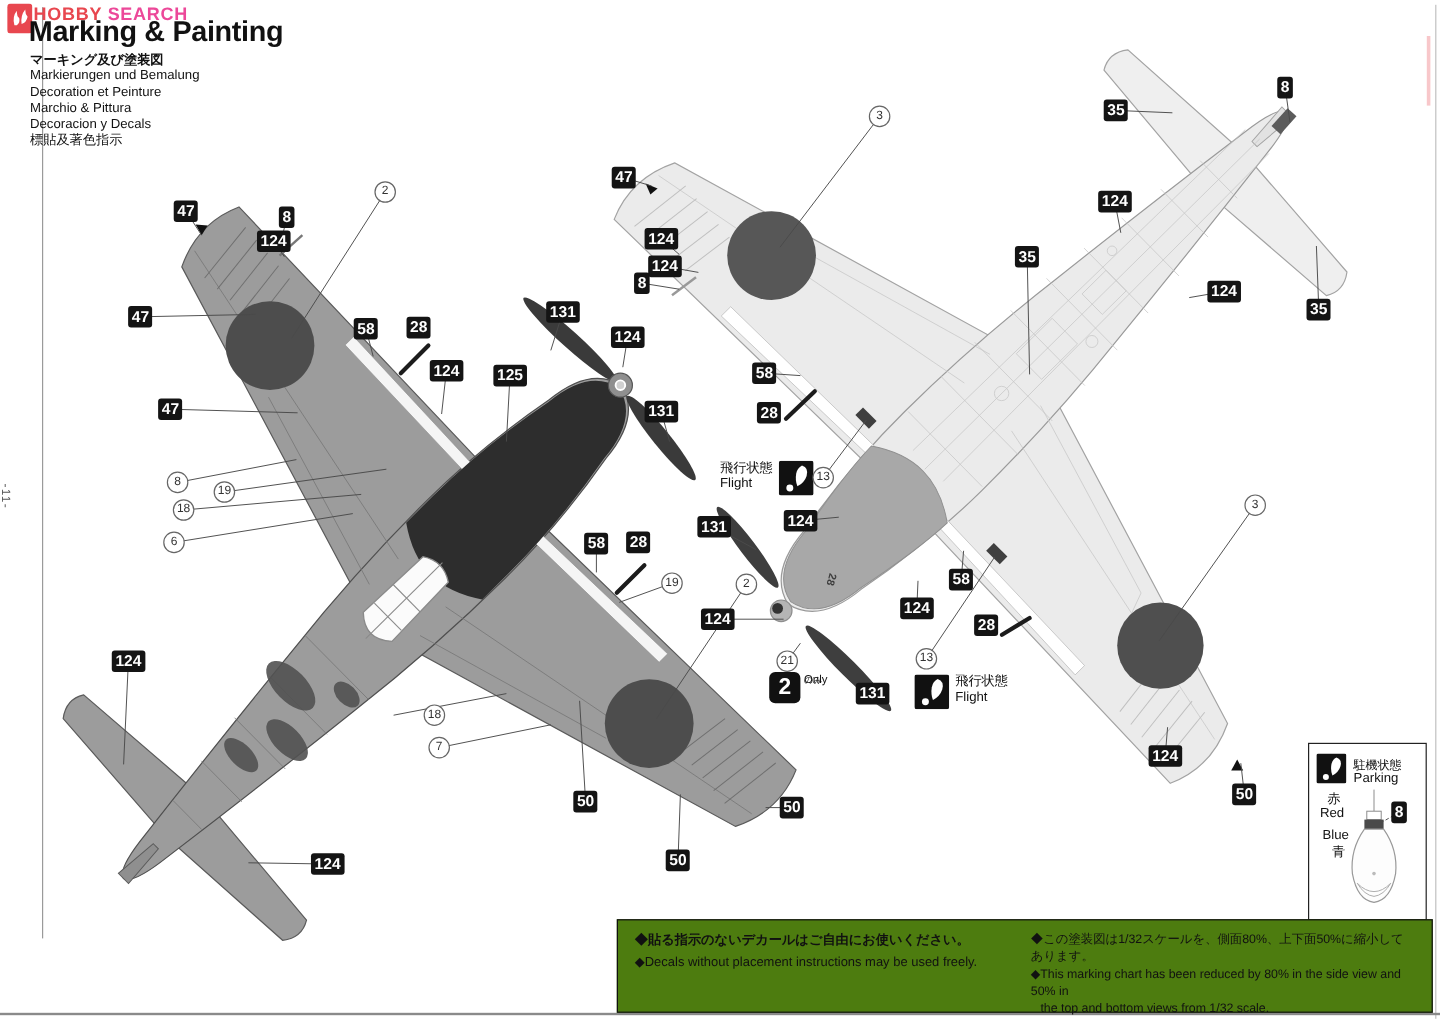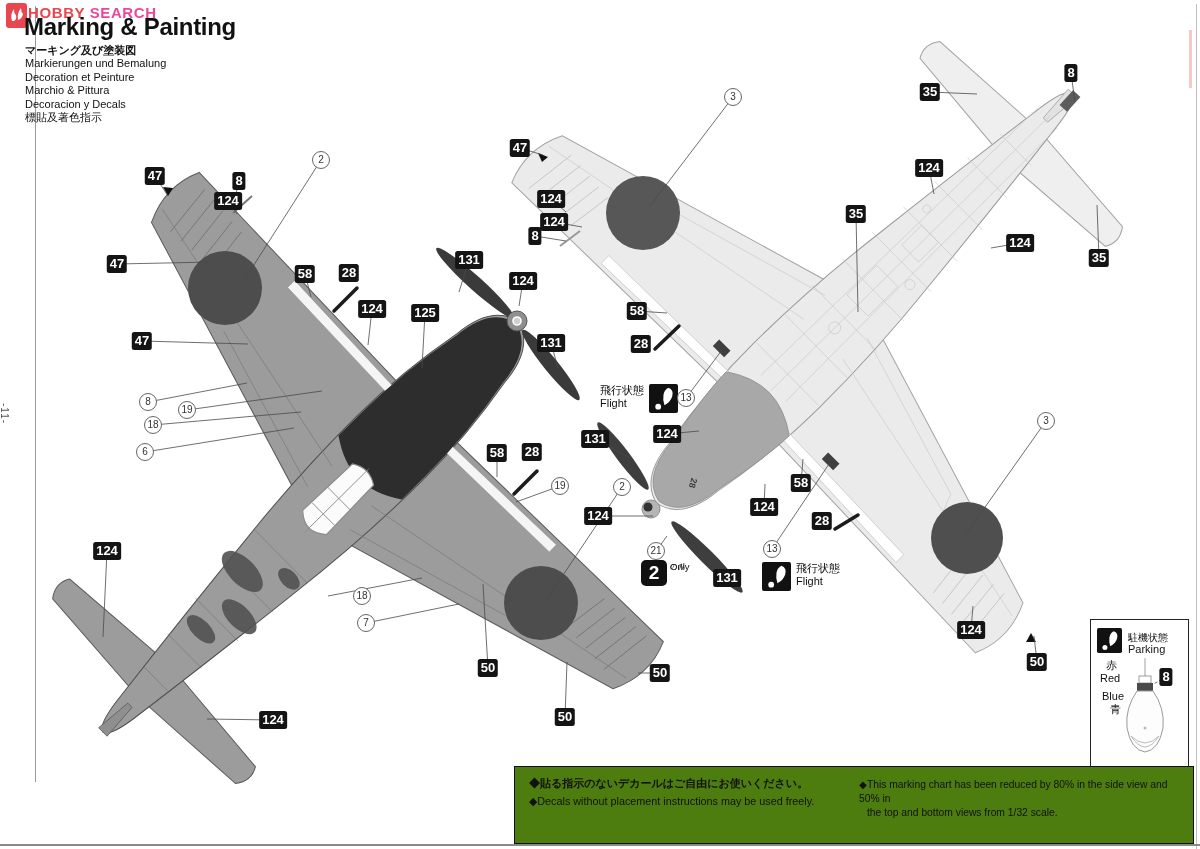--- a/index.html
+++ b/index.html
@@ -285,20 +285,21 @@
     <circle cx="44" cy="72" r="1.5" fill="#bbb"></circle>
   </svg>
 </div>
 
 <div class="notes-box">
   <div class="notes-col1">
     <div class="jp">◆貼る指示のないデカールはご自由にお使いください。</div>
     <div class="en">◆Decals without placement instructions may be used freely.</div>
   </div>
   <div class="notes-col2">
+    <div class="jp">◆この塗装図は1/32スケールを、側面80%、上下面50%に縮小してあります。</div>
     <div class="en">
       <div>◆This marking chart has been reduced by 80% in the side view and 50% in</div>
       <div style="padding-left:8px">the top and bottom views from 1/32 scale.</div>
     </div>
   </div>
 </div>
 
 <svg id="lines-layer" width="1200" height="849" viewBox="0 0 1200 849">
   <g id="leader-lines">
       <line x1="155" y1="176" x2="168" y2="196" stroke="#4a4a4a" stroke-width="0.8"></line>

